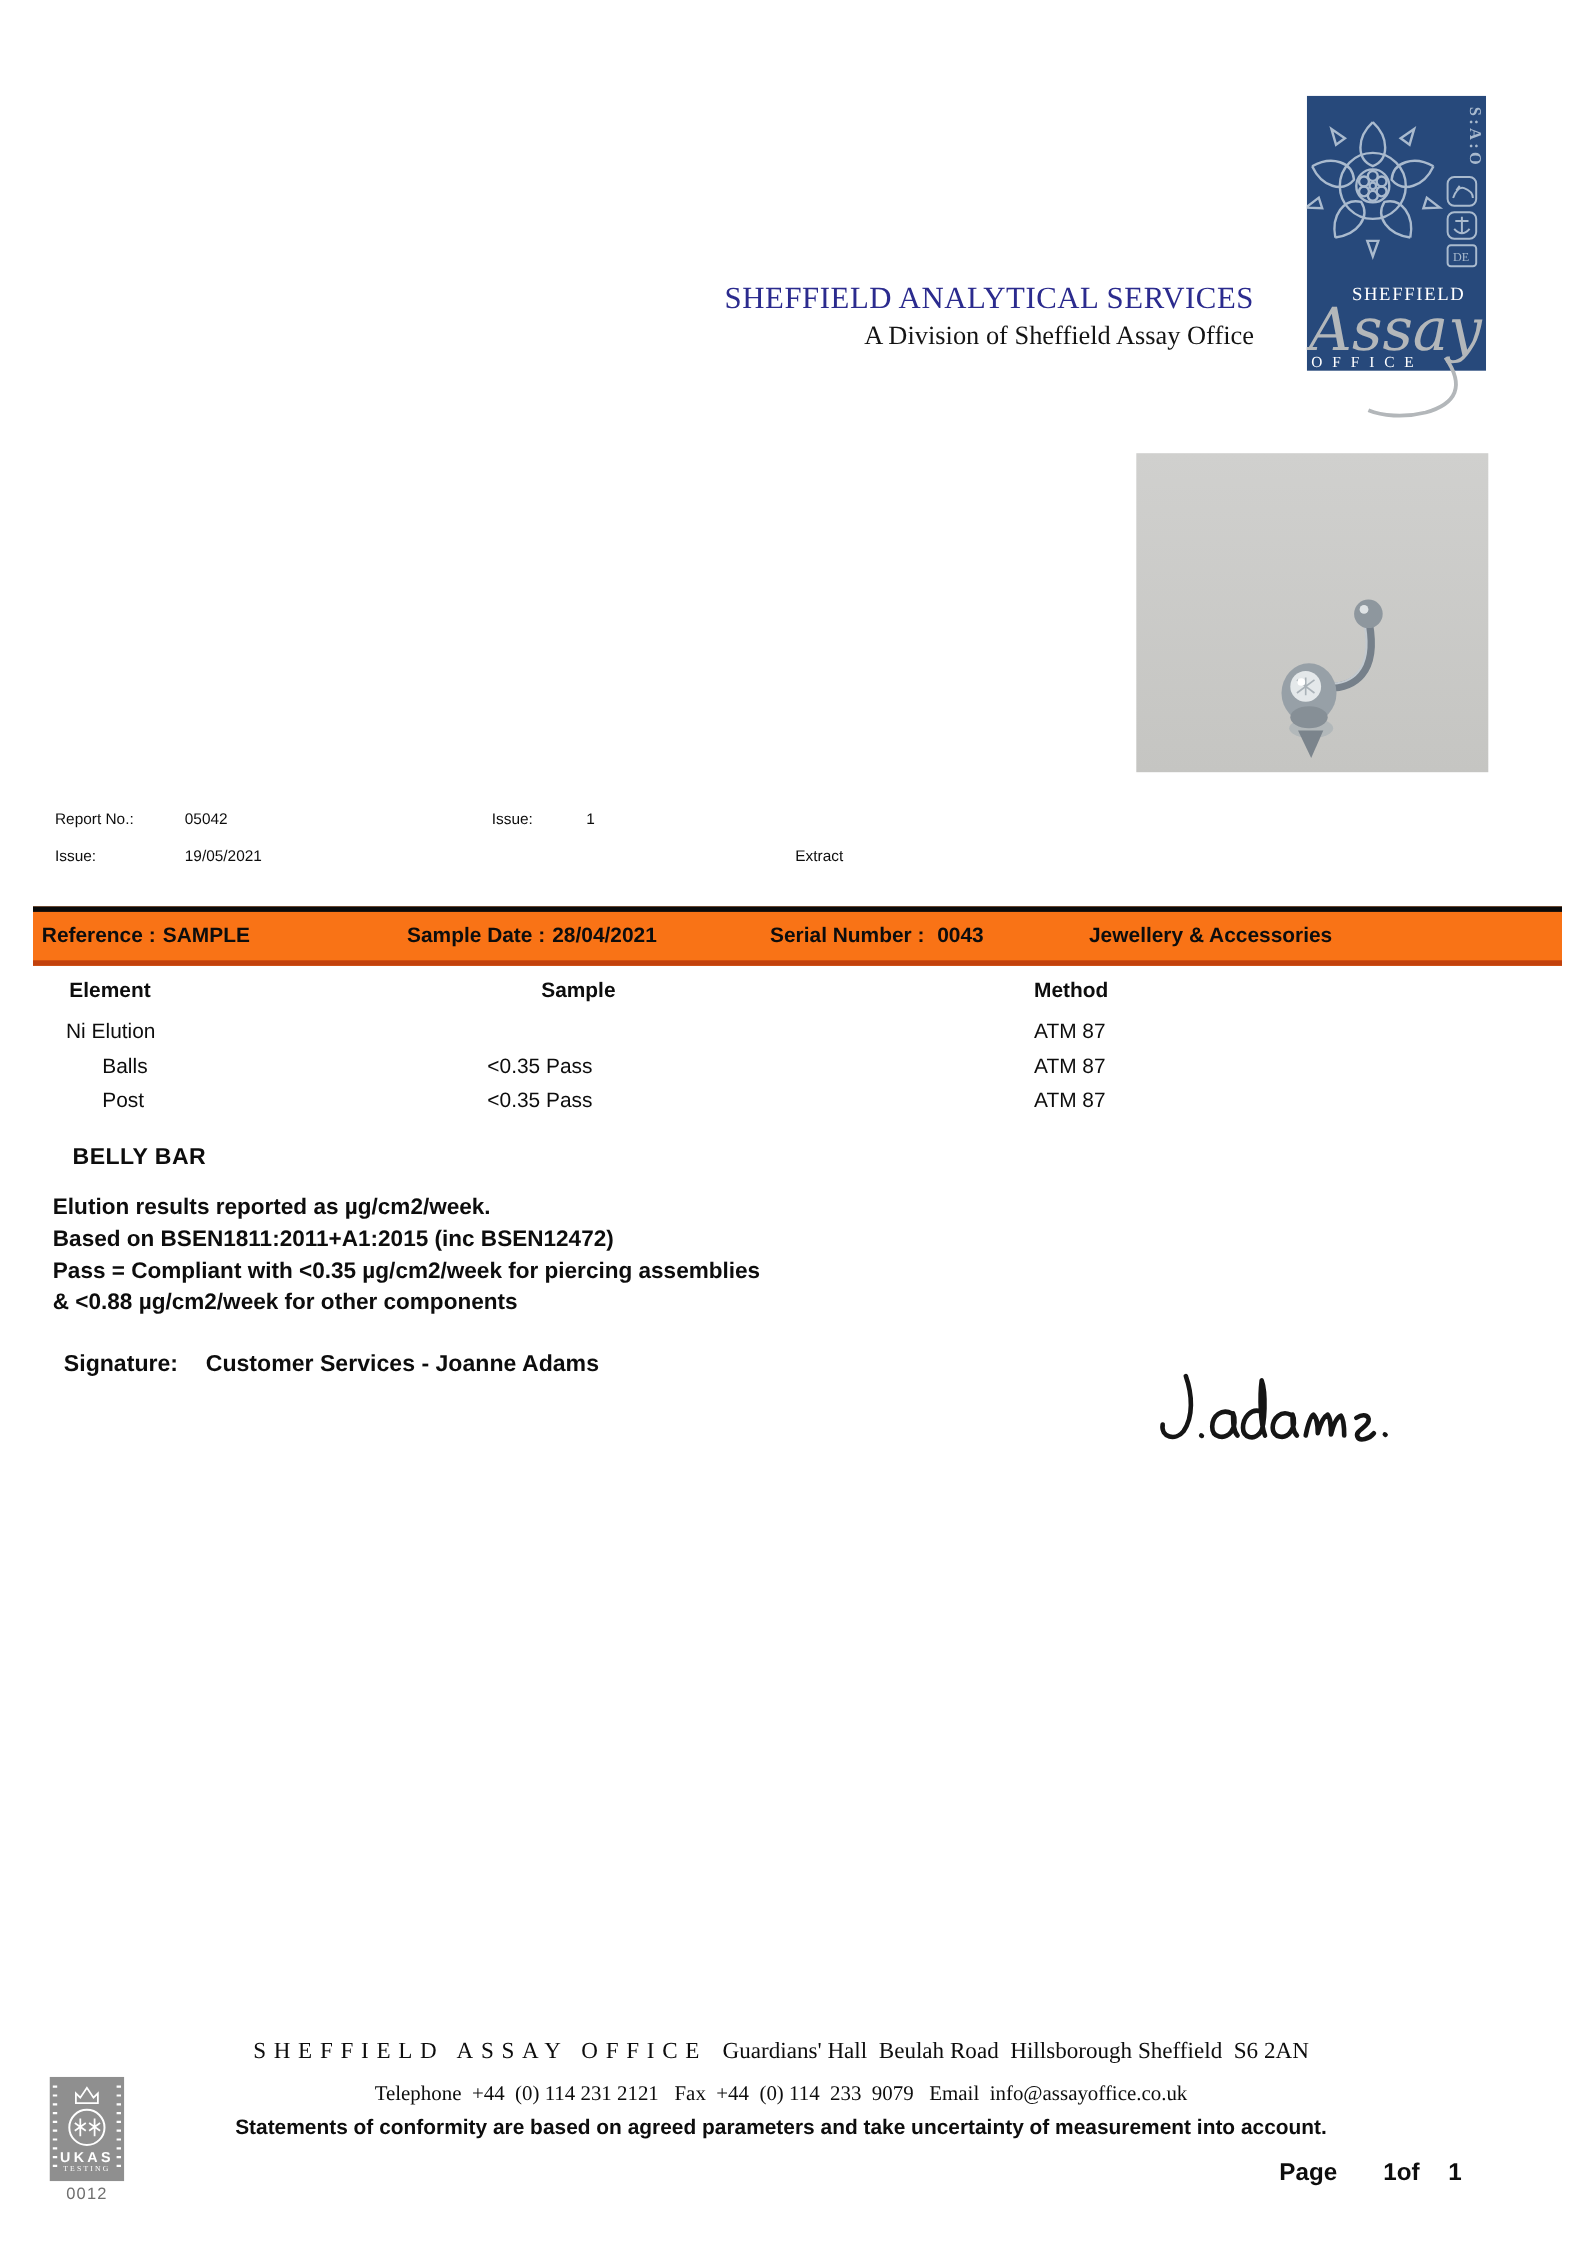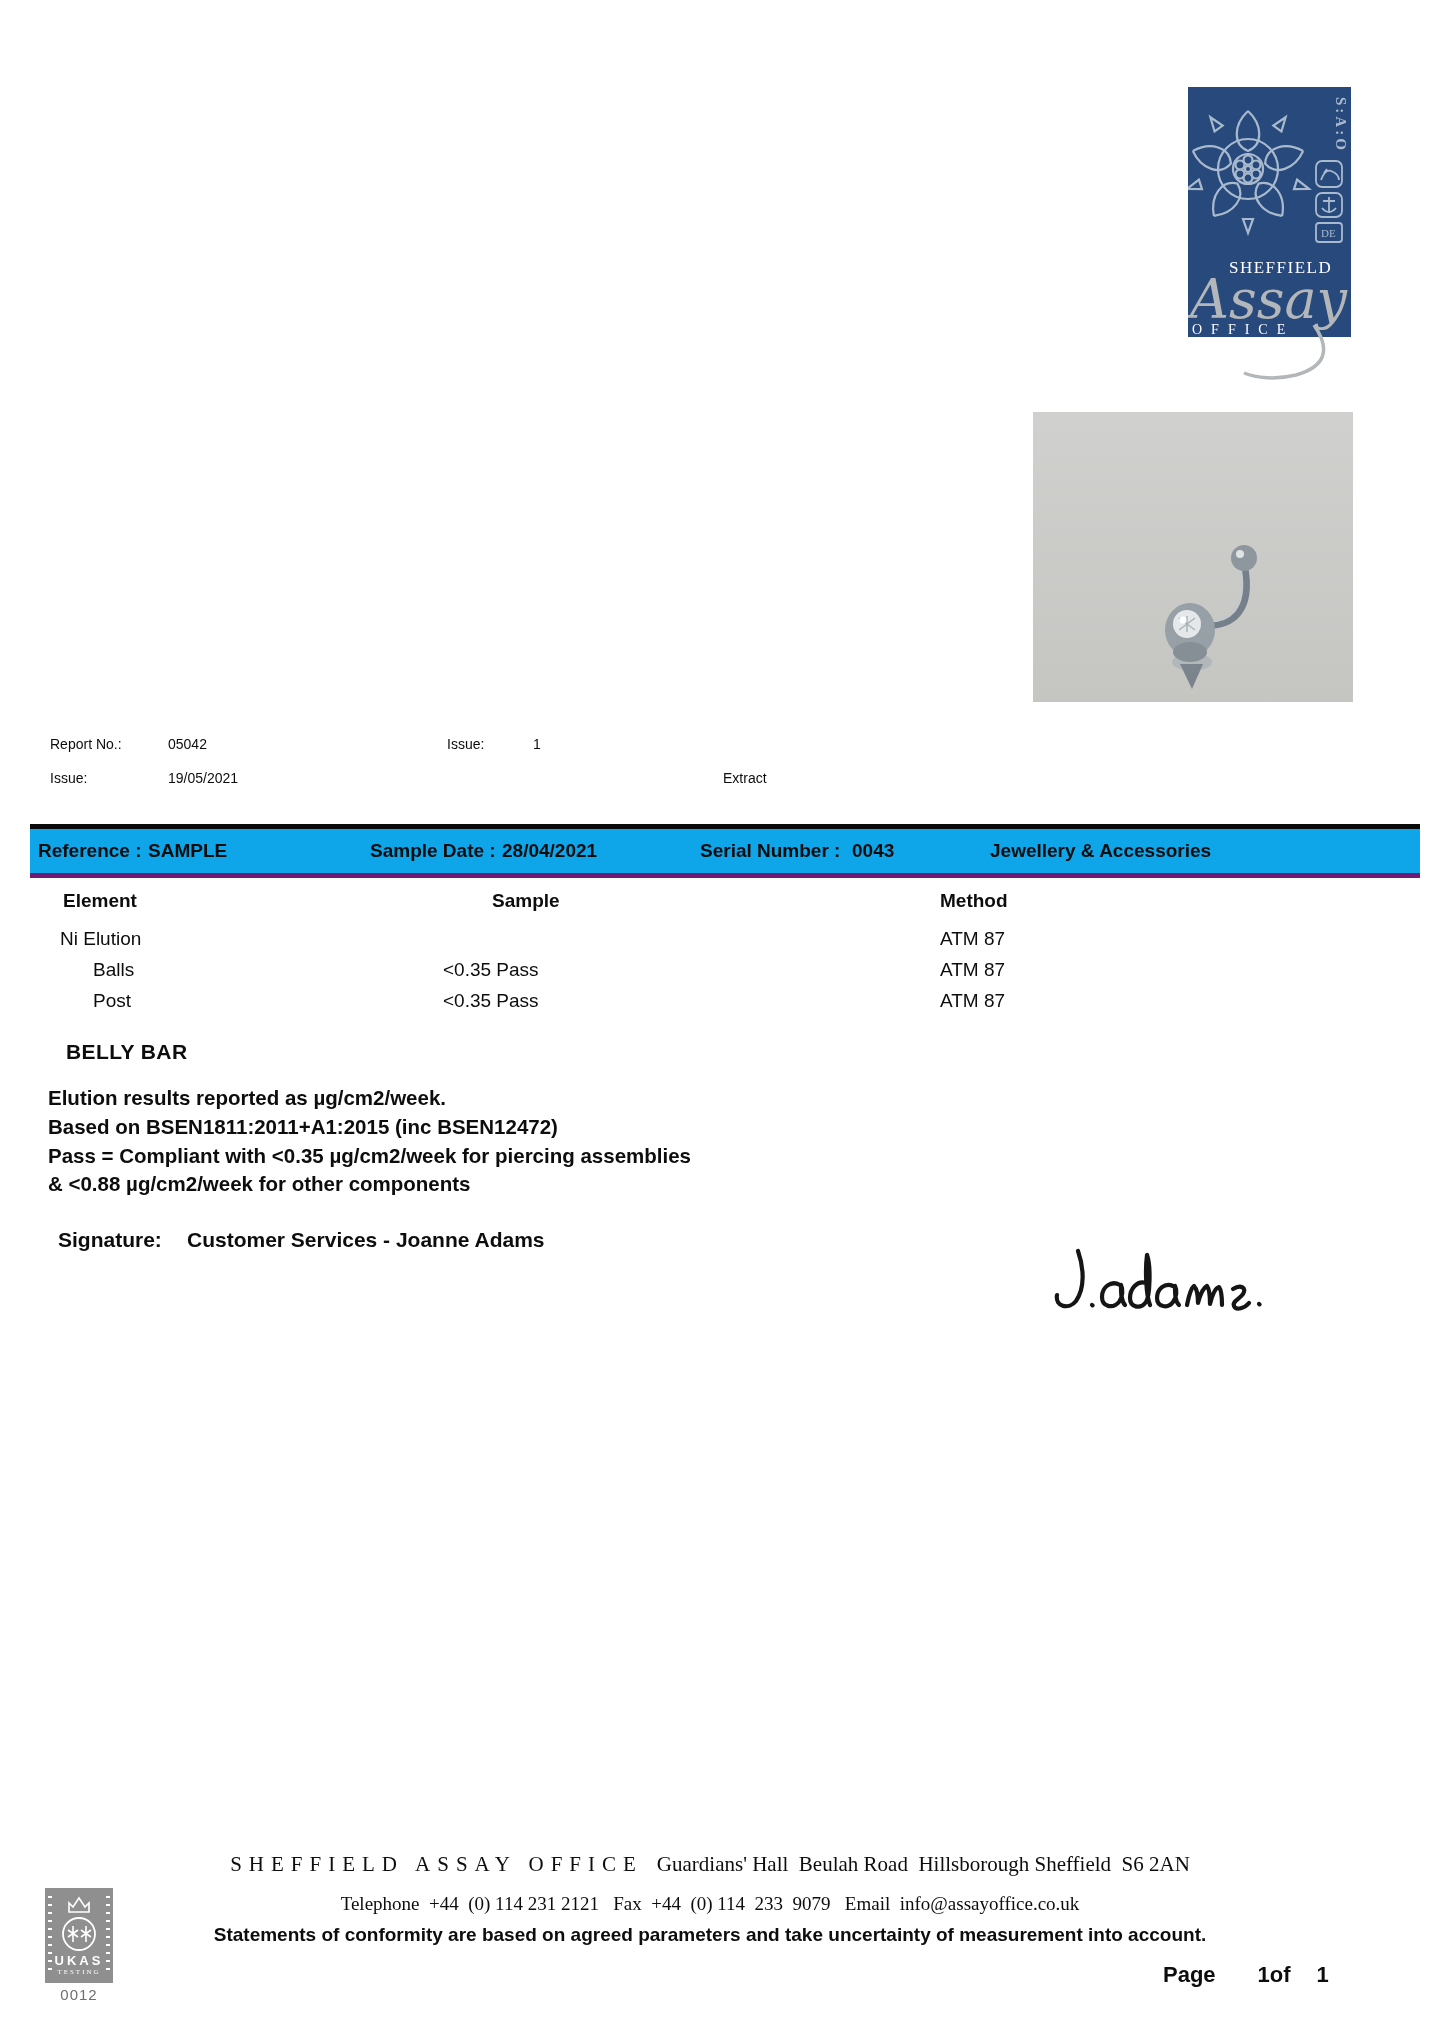--- a/index.html
+++ b/index.html
@@ -21,22 +21,22 @@
   .sas-logo{left:1188px;top:87px;width:163px;height:295px;}
 
   
   .photo{left:1033px;top:412px;width:320px;height:290px;
          background:linear-gradient(#d0d0ce,#c5c5c2);}
 
   
   .meta{font-weight:normal;font-size:14px;}
 
   
-  .ref-bar{left:30px;top:824px;width:1390px;height:44px;background:#0ea5e9;
-           border-top:5px solid #0a0a0a;border-bottom:5px solid #701a75;}
+  .ref-bar{left:30px;top:824px;width:1390px;height:44px;background:#f97316;
+           border-top:5px solid #0a0a0a;border-bottom:5px solid #c2410c;}
   .ref-bar span{position:absolute;font-weight:bold;font-size:19px;line-height:44px;white-space:pre;}
 
   
   .tbl-head{font-weight:bold;font-size:19px;}
   .tbl-cell{font-size:19px;white-space:pre;}
 
   .item-name{left:66px;top:1040px;font-weight:bold;font-size:21px;letter-spacing:0.4px;}
   .note-line{left:48px;font-weight:bold;font-size:20.5px;}
 
   .sig-label{left:58px;top:1228px;font-weight:bold;font-size:21px;}
@@ -59,20 +59,24 @@
   .page-num .pn-cur{margin-left:42px;}
   .page-num .pn-of{}
   .page-num .pn-tot{margin-left:26px;}
 </style>
 </head>
 <body>
 
 <div class="page">
 
 
+  <div class="abs sas-titles">
+    <div class="sas-title">SHEFFIELD ANALYTICAL SERVICES</div>
+    <div class="sas-subtitle">A Division of Sheffield Assay Office</div>
+  </div>
 
   <div class="abs sas-logo">
     <svg width="163" height="295" viewBox="0 0 163 295">
       <rect x="0" y="0" width="163" height="250" fill="#27497b"></rect>
 
       <g transform="translate(60,82)" stroke="#a9bace" stroke-width="2.2" fill="none">
         <g>
           <path d="M0,-58 C 15,-44 15,-24 0,-18 C -15,-24 -15,-44 0,-58" transform="rotate(0)"></path>
           <path d="M0,-58 C 15,-44 15,-24 0,-18 C -15,-24 -15,-44 0,-58" transform="rotate(72)"></path>
           <path d="M0,-58 C 15,-44 15,-24 0,-18 C -15,-24 -15,-44 0,-58" transform="rotate(144)"></path>

